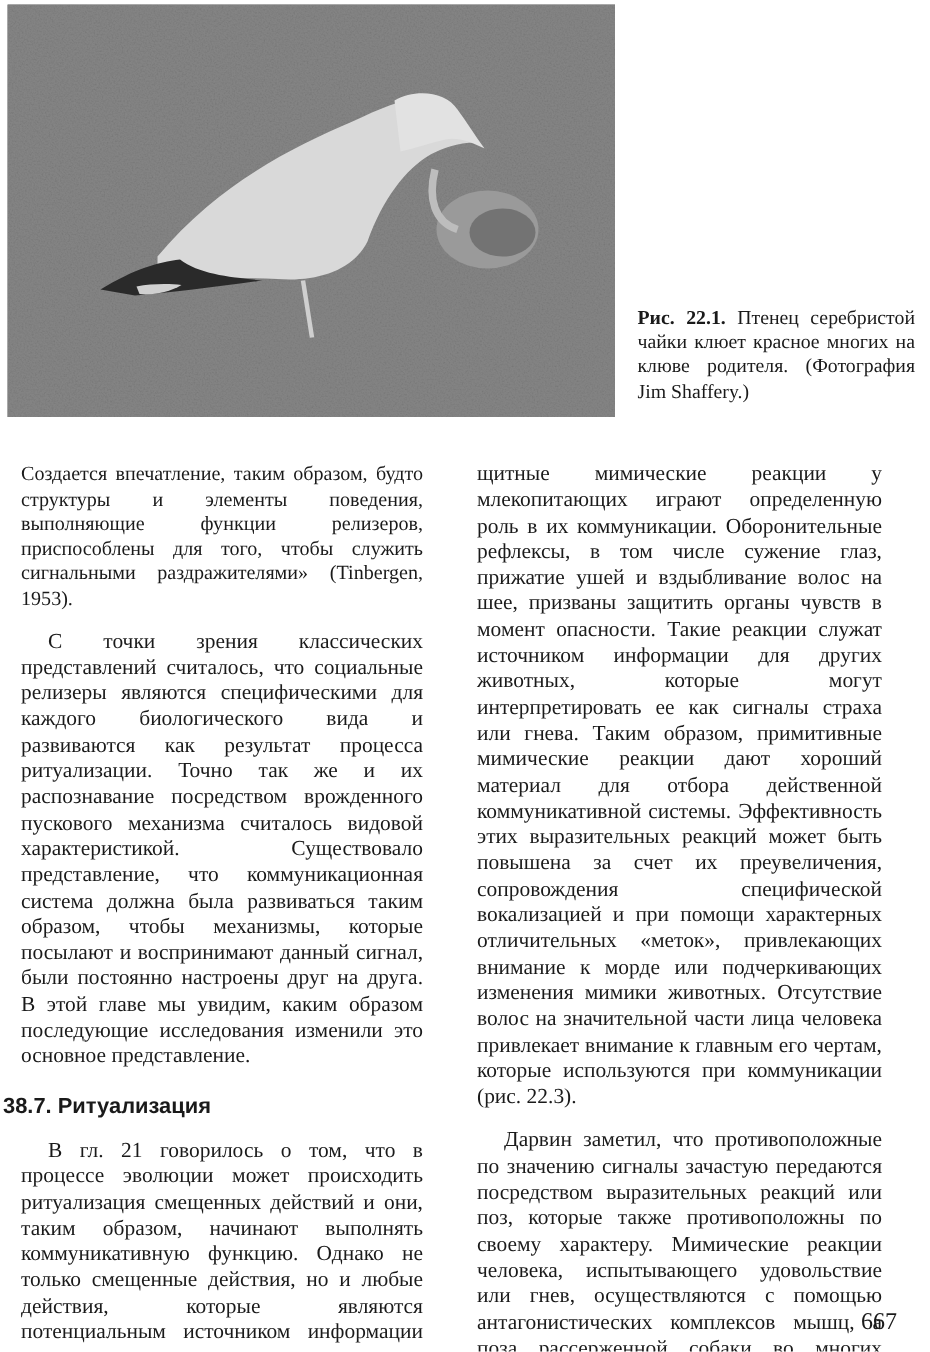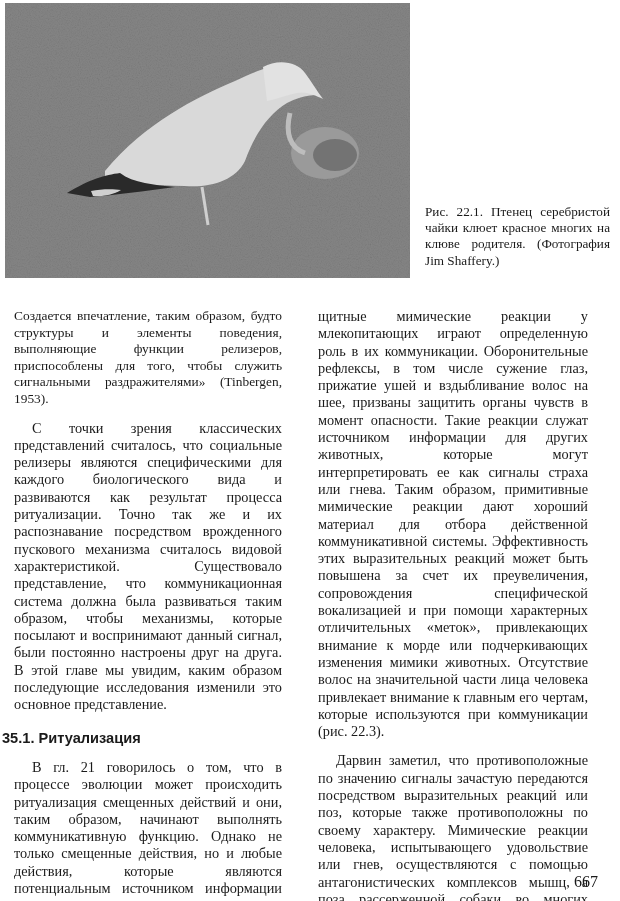--- a/index.html
+++ b/index.html
@@ -11,21 +11,21 @@
     .photo {
       position: absolute; left: 5px; top: 3px; width: 405px; height: 275px;
       background: #6e6e6e; overflow: hidden;
     }
     .photo svg { width: 100%; height: 100%; display: block; }
     .caption {
       position: absolute; left: 425px; top: 204px; width: 185px;
       font-size: 13.2px; line-height: 16.2px; text-align: justify;
       text-align-last: left;
     }
-    .caption b { font-weight: normal; }
+    .caption b { font-weight: bold; }
     .col {
       position: absolute; top: 296px;
       font-size: 14.3px; line-height: 17.3px; text-align: justify;
     }
     .col-left { left: 2px; width: 292px; }
     .col-right { left: 306px; width: 294px; }
     .col p { margin: 12px; }
     .quote { font-size: 13.4px; line-height: 16.6px; }
     .indent { text-indent: 18px; }
     .gap { margin-top: 7px !important; }
@@ -68,21 +68,21 @@
   </svg>
 </div>
 
 <div class="caption">
   <b>Рис. 22.1.</b><span> Птенец серебристой чайки клюет красное многих на клюве родителя. (Фотография Jim Shaffery.)</span>
 </div>
 
 <div class="col col-left">
   <p class="quote">Создается впечатление, таким образом, будто структуры и элементы поведения, выполняющие функции релизеров, приспособлены для того, чтобы служить сигнальными раздражителями» (Tinbergen, 1953).</p>
   <p class="indent gap">С точки зрения классических представлений считалось, что социальные релизеры являются специфическими для каждого биологического вида и развиваются как результат процесса ритуализации. Точно так же и их распознавание посредством врожденного пускового механизма считалось видовой характеристикой. Существовало представление, что коммуникационная система должна была развиваться таким образом, чтобы механизмы, которые посылают и воспринимают данный сигнал, были постоянно настроены друг на друга. В этой главе мы увидим, каким образом последующие исследования изменили это основное представление.</p>
-  <p class="section-title">35.1. Ритуализация</p>
+  <p class="section-title">38.7. Ритуализация</p>
   <p class="indent">В гл. 21 говорилось о том, что в процессе эволюции может происходить ритуализация смещенных действий и они, таким образом, начинают выполнять коммуникативную функцию. Однако не только смещенные действия, но и любые действия, которые являются потенциальным источником информации для других животных, могут превратиться в ритуализованные. Дарвин (1872) отмечал, что за-</p>
 </div>
 
 <div class="col col-right">
   <p>щитные мимические реакции у млекопитающих играют определенную роль в их коммуникации. Оборонительные рефлексы, в том числе сужение глаз, прижатие ушей и вздыбливание волос на шее, призваны защитить органы чувств в момент опасности. Такие реакции служат источником информации для других животных, которые могут интерпретировать ее как сигналы страха или гнева. Таким образом, примитивные мимические реакции дают хороший материал для отбора действенной коммуникативной системы. Эффективность этих выразительных реакций может быть повышена за счет их преувеличения, сопровождения специфической вокализацией и при помощи характерных отличительных «меток», привлекающих внимание к морде или подчеркивающих изменения мимики животных. Отсутствие волос на значительной части лица человека привлекает внимание к главным его чертам, которые используются при коммуникации (рис. 22.3).</p>
   <p class="indent">Дарвин заметил, что противоположные по значению сигналы зачастую передаются посредством выразительных реакций или поз, которые также противоположны по своему характеру. Мимические реакции человека, испытывающего удовольствие или гнев, осуществляются с помощью антагонистических комплексов мышц, а поза рассерженной собаки во многих отношениях противоположна позе дружелюбно настроенного животного (рис.</p>
 </div>
 
 <div class="page-num">667</div>
 

